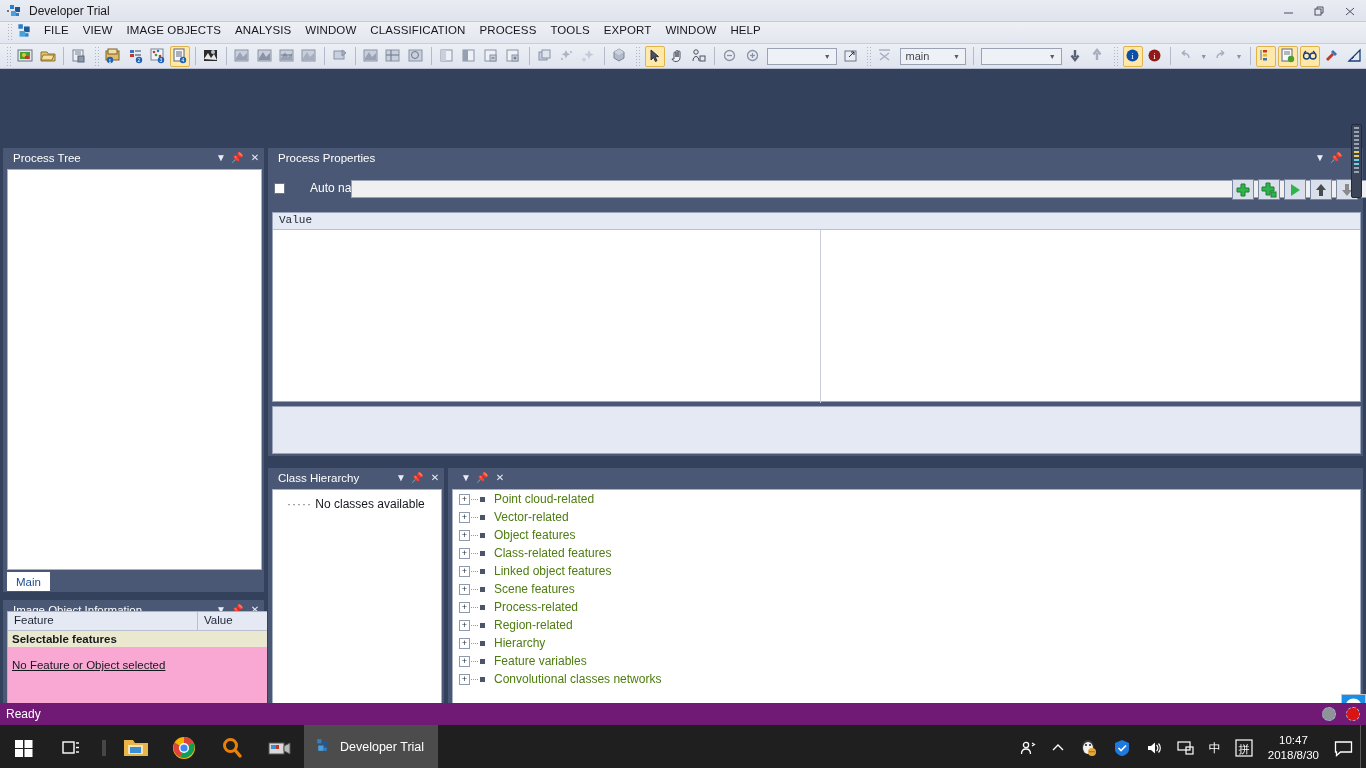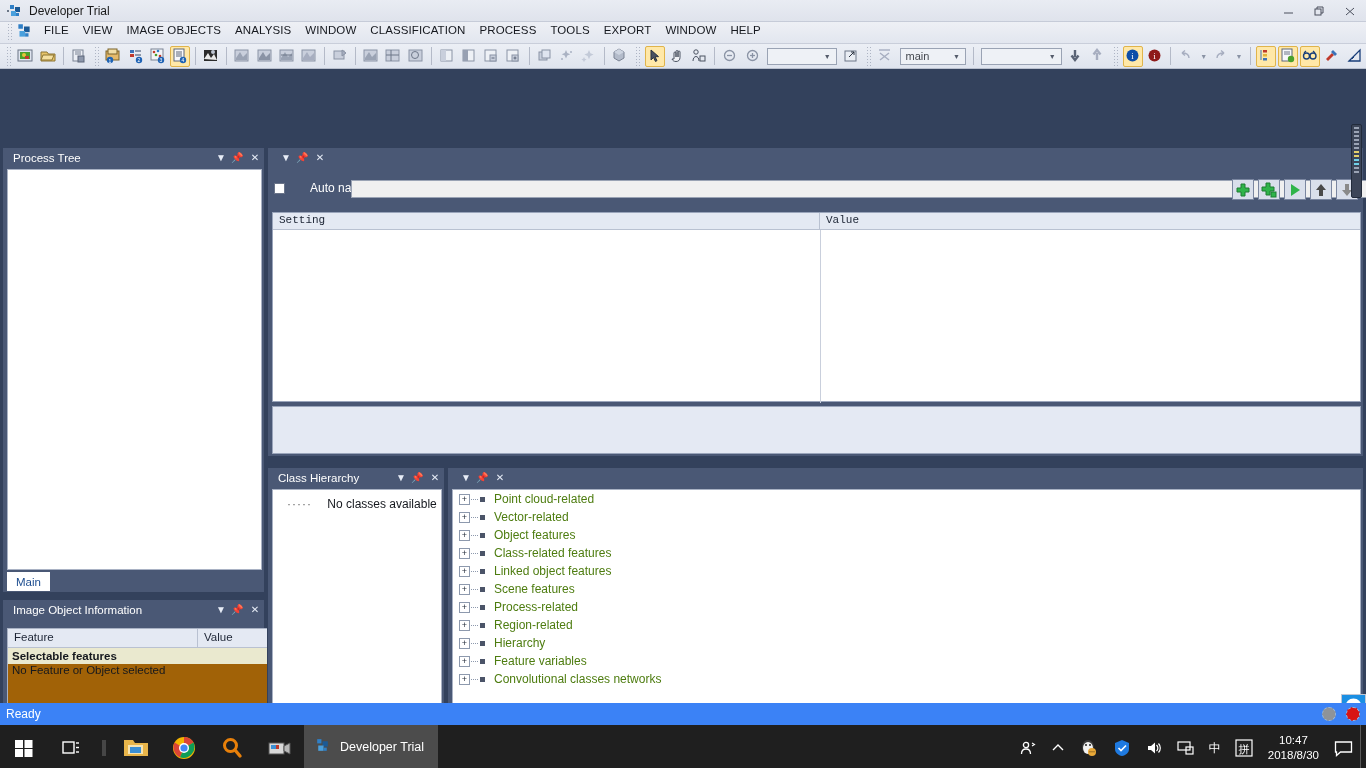--- a/index.html
+++ b/index.html
@@ -69,25 +69,25 @@
   
   #process-tree { left:2px; top:78px; width:263px; height:446px; }
   #pt-body { position:absolute; left:4px; top:21px; width:255px; height:401px; background:#fff; border:1px solid #a9b2c4;}
   #pt-tabs { position:absolute; left:4px; top:424px; width:255px; height:19px; display:flex; }
   .tab { height:19px; padding:0 9px; display:flex; align-items:center; font-size:11.5px;
          color:#e9edf6; background:#4a5875;}
   .tab.active { background:#ffffff; color:#1d4d8f; }
 
   
   #ioi { left:2px; top:530px; width:263px; height:175px; }
-  #ioi-body { position:absolute; left:4px; top:28px; width:277px; height:110px; background:#a16207; border:1px solid #a9b2c4;}
+  #ioi-body { position:absolute; left:4px; top:11px; width:277px; height:110px; background:#f9a8d4; border:1px solid #a9b2c4;}
   .grid-head { display:flex; height:19px; background:#e4e9f3; border-bottom:1px solid #b9c1d1; }
   .gh-cell { font-size:11.5px; color:#1c2434; padding:2px 6px; border-right:1px solid #b9c1d1; }
   .row-section { background:#eae9cf; font-weight:bold; font-size:11.5px; padding:2px 4px; color:#15181e; }
-  .row-plain { font-size:11.5px; padding:0 4px; color:#15181e;}
+  .row-plain { font-size:11.5px; padding:12px 4px; color:#15181e;text-decoration:underline;}
   .hscroll { position:absolute; left:0; bottom:0; height:15px; width:100%;
              background:#eef1f6; border-top:1px solid #c3c9d6; display:flex; align-items:center;}
   .hs-arrow { width:15px; height:14px; display:flex; align-items:center; justify-content:center;
               font-size:8px; color:#4a4f5c; }
   .hs-track { flex:1; height:13px; background:#f0f2f7; position:relative; }
   .hs-thumb { position:absolute; left:2px; top:1px; height:11px; background:#c3c8d2; border:1px solid #b0b6c2; }
   #ioi-tabs1 { position:absolute; left:4px; top:132px; width:255px; height:19px; display:flex;}
   #ioi-tabs2 { position:absolute; left:4px; top:152px; width:255px; height:19px; display:flex;}
   .tabscroll { margin-left:auto; display:flex; }
   .tabscroll div { width:15px; height:19px; display:flex; align-items:center; justify-content:center;
@@ -142,21 +142,21 @@
   .fv-chk { width:13px; height:13px; background:#fff; border:1px solid #7f8a9e; }
   .fv-input { height:16px; background:#f0f0f0; border:1px solid #6f788b; }
   .fv-sp { width:20px; text-align:center; color:#8d93a1; font-size:9px; }
 
   
   #tvicon { position:absolute; left:1341px; top:625px; width:25px; height:25px;
             background:#1b8fe3; display:flex; align-items:center; justify-content:center;
             border:1px solid #bfc6d3; }
 
   
-  #statusbar { height:22px; background:#3b82f6; color:#fff; display:flex; align-items:center;
+  #statusbar { height:22px; background:#701a75; color:#fff; display:flex; align-items:center;
                padding-left:6px; font-size:12px; position:relative; }
   .sb-dots { position:absolute; right:6px; top:0; height:22px; display:flex; align-items:center; gap:10px;}
   .sb-dot { width:14px; height:14px; border-radius:50%; border:1px dashed #9fb9d6; }
 
   
   #taskbar { height:46px; background:#1f1f1f; display:flex; align-items:center; position:relative; }
   .tb-item { width:48px; height:46px; display:flex; align-items:center; justify-content:center; }
   .tb-app { height:46px; display:flex; align-items:center; padding:0 14px 0 10px;
             background:#4c4c4c; color:#fff; font-size:12.5px; gap:9px;
             border-bottom:2px solid #6fd3f2; }
@@ -597,20 +597,21 @@
       <div class="tab" style="overflow:hidden;max-width:72px">Template Ed</div>
       <div class="tabscroll">
         <div>◀</div>
         <div>▶</div>
       </div>
     </div>
   </div>
 
   <div class="panel" id="pprops">
     <div class="panel-head">
+      <span class="ph-title">Process Properties</span>
       <span class="ph-btn">▼</span>
       <span class="ph-btn">📌</span>
       <span class="ph-btn">✕</span>
     </div>
 
     <div id="pp-autoname">
       <span class="chk"></span>
       <span class="lbl">Auto name</span>
     </div>
     <div id="pp-nameinput"></div>
@@ -639,43 +640,40 @@
       </div>
       <div class="pp-btn">
         <svg width="16" height="16">
             <path d="M8 14 L3 8 H6 V2 H10 V8 H13 Z" fill="#8a8a8a"></path>
           </svg>
       </div>
     </div>
 
     <div id="pp-grid">
       <div class="pp-gh">
-        <div class="c1">
-          <span>Setting</span>
-        </div>
         <div style="flex:1">
           <span>Value</span>
         </div>
       </div>
       <div class="pp-splitcol"></div>
     </div>
     <div id="pp-footer"></div>
   </div>
 
   <div class="panel" id="chier">
     <div class="panel-head">
       <span class="ph-title">Class Hierarchy</span>
       <span class="ph-btn">▼</span>
       <span class="ph-btn">📌</span>
       <span class="ph-btn">✕</span>
     </div>
     <div id="ch-body">
       <div id="ch-text">
         <span class="dots">·····</span>
-        <span style="margin-left:12px">No classes available</span>
+        <span style="margin-left:0">No classes available</span>
       </div>
     </div>
     <div id="ch-tabs">
       <div class="tab active">Groups</div>
       <div class="tab">Inheritance</div>
     </div>
   </div>
 
   <div class="panel" id="fview">
     <div class="panel-head">

